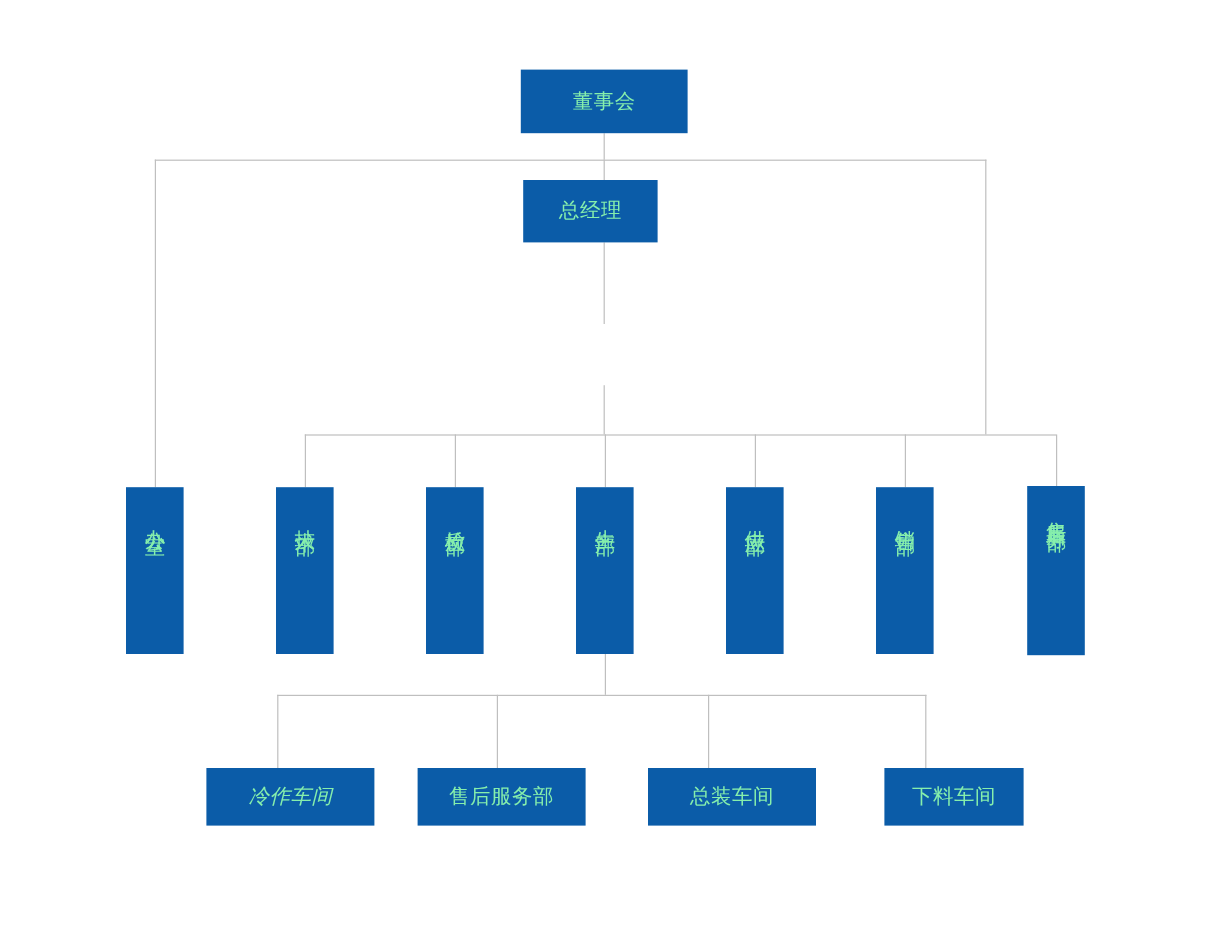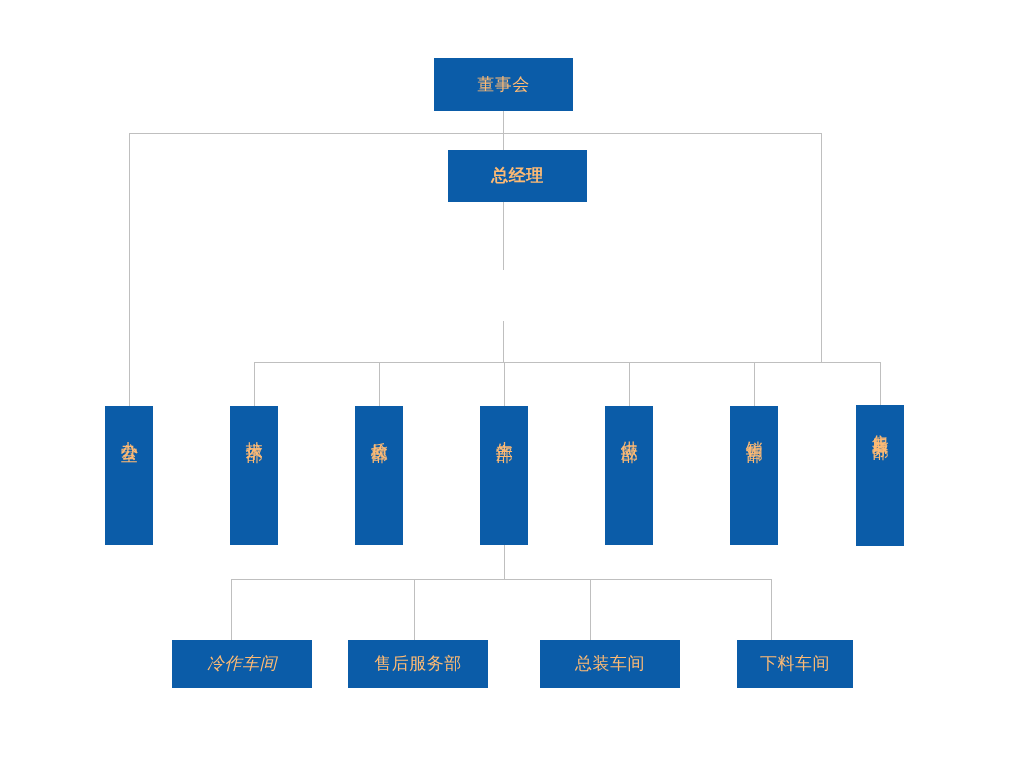--- a/index.html
+++ b/index.html
@@ -31,21 +31,21 @@
     background: #0B5CA8;
     color: #ffffff;
     display: flex;
     align-items: center;
     justify-content: center;
     box-sizing: border-box;
   }
   .node-label {
     font-size: 17px;
     line-height: 1.25;
-    color: #fdba74;
+    color: #86efac;
     letter-spacing: 0.5px;
     white-space: nowrap;
   }
   
   .node.horiz .node-label {
     writing-mode: horizontal-tb;
   }
   
   .node.vert {
     align-items: flex-start;
@@ -95,21 +95,21 @@
 
   <div class="line v" style="left:231px; top:579px; height:61px;"></div>
   <div class="line v" style="left:414px; top:579px; height:61px;"></div>
   <div class="line v" style="left:590px; top:579px; height:61px;"></div>
   <div class="line v" style="left:771px; top:579px; height:61px;"></div>
 
   <div class="node horiz" style="left:434px; top:58px; width:139px; height:53px;">
     <span class="node-label">董事会</span>
   </div>
 
-  <div class="node horiz" style="left:448px; top:150px; width:139px; height:52px;font-weight:bold;">
+  <div class="node horiz" style="left:436px; top:150px; width:112px; height:52px;">
     <span class="node-label">总经理</span>
   </div>
 
 
   <div class="node vert" style="left:105px; top:406px; width:48px; height:139px;">
     <span class="node-label">办公室</span>
   </div>
 
   <div class="node vert" style="left:230px; top:406px; width:48px; height:139px;">
     <span class="node-label">技术部</span>

